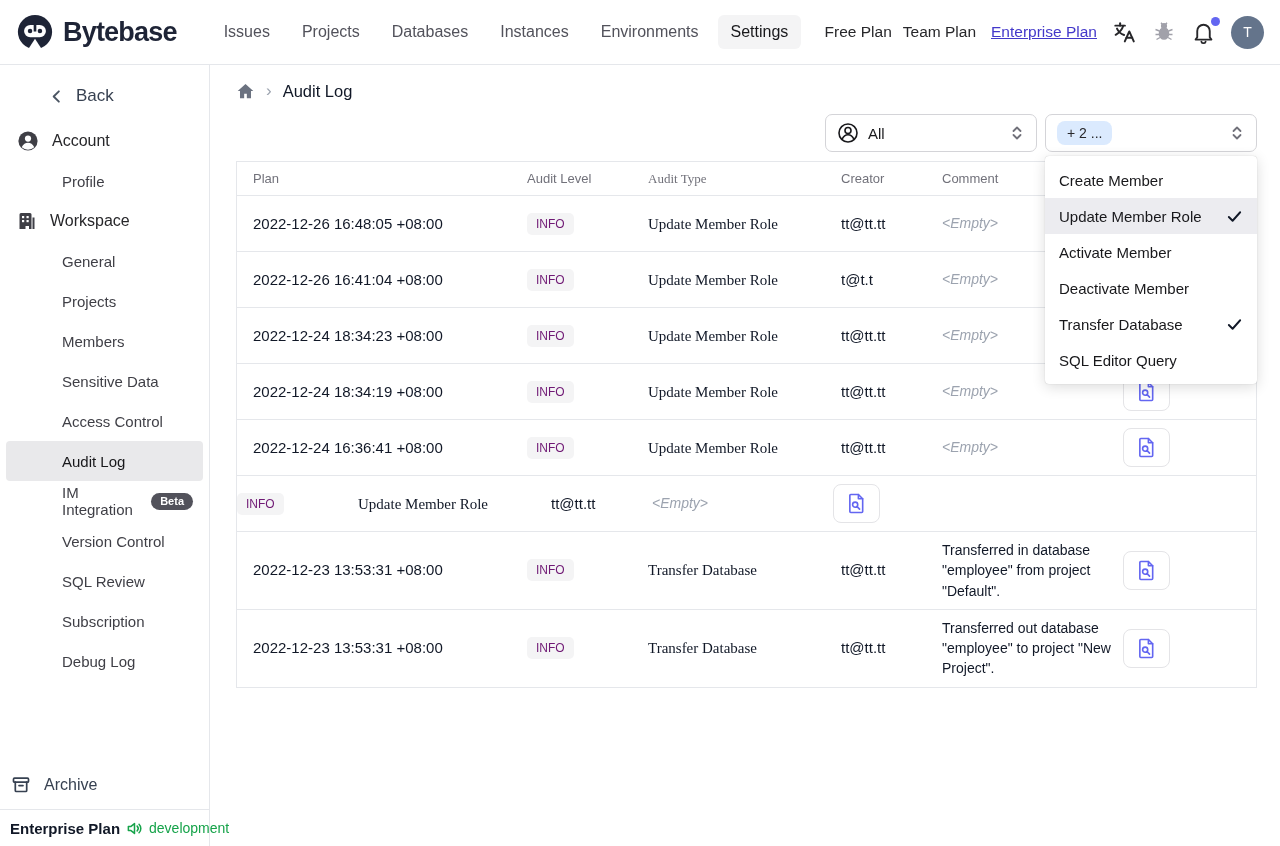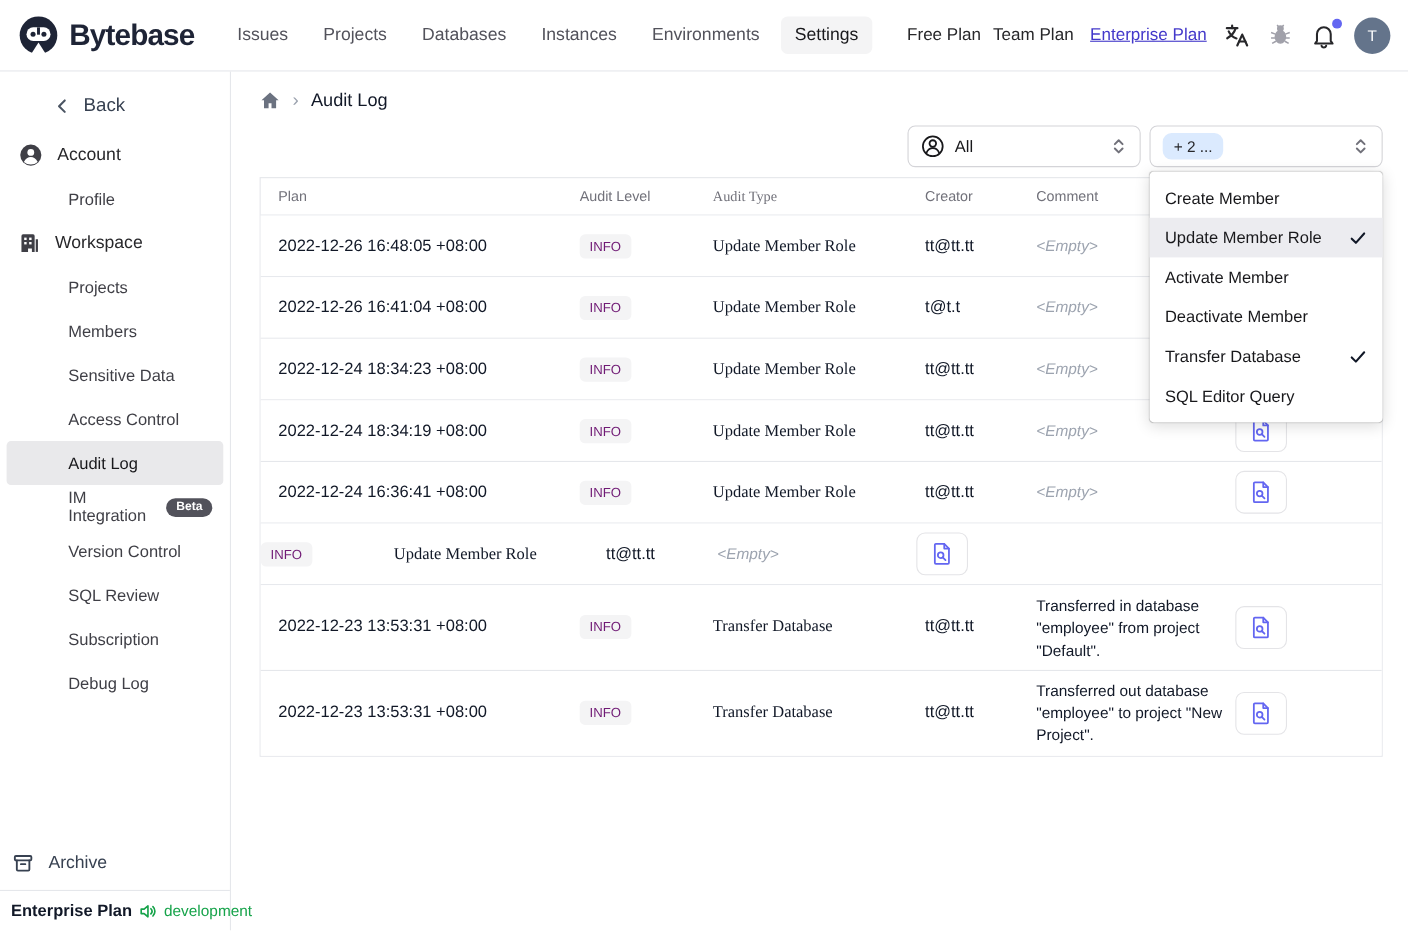--- a/index.html
+++ b/index.html
@@ -2,21 +2,21 @@
 <html><head>
 <meta charset="utf-8">
 <style>
   * { margin:0; padding:0; box-sizing:border-box; }
   html,body { width:1280px; height:846px; overflow:hidden; background:#fff;
     font-family:"Liberation Sans", sans-serif; color:#1f2937; }
 
   
   .navbar { height:65px; display:flex; align-items:center; padding:0 16px;
     border-bottom:1px solid #e5e7eb; gap:6px; background:#fff; }
-  .brand { display:flex; align-items:center; gap:9px; margin-right:20px; cursor:pointer; }
+  .brand { display:flex; align-items:center; gap:9px; margin-right:28px; cursor:pointer; }
   .brand-text { font-size:27px; font-weight:700; color:#1e2436; letter-spacing:-0.8px; }
   .nav-items { display:flex; gap:6px; align-items:center; }
   .nav-item { font-size:16px; color:#52525b; padding:8px 13px; border-radius:6px; cursor:pointer; white-space:nowrap; }
   .nav-item.active { background:#f4f4f5; color:#18181b; }
   .nav-right { margin-left:auto; display:flex; align-items:center; gap:15px; }
   .plan-label { font-size:15.5px; color:#27272a; white-space:nowrap; }
   .plan-label + .plan-label { margin-left:-4px; }
   .plan-link { font-size:15.5px; color:#4338ca; text-decoration:underline; cursor:pointer; white-space:nowrap; }
   .icon-btn { display:flex; align-items:center; justify-content:center; cursor:pointer; position:relative; }
   .bell-dot { position:absolute; top:-3px; right:-4px; width:9px; height:9px; border-radius:50%; background:#6366f1; }
@@ -186,20 +186,24 @@
             <rect x="9.5" y="5" width="2.2" height="2.2" fill="#fff"></rect>
           <rect x="5" y="9" width="2.2" height="2.2" fill="#fff"></rect>
             <rect x="9.5" y="9" width="2.2" height="2.2" fill="#fff"></rect>
           <rect x="15.5" y="6.5" width="2" height="11.5" fill="#3f3f46"></rect>
         </svg>
       </span>
       <span>Workspace</span>
     </div>
     <div id="workspace-items">
         <div class="side-item">
+    <span>General</span>
+
+  </div>
+        <div class="side-item">
     <span>Projects</span>
 
   </div>
         <div class="side-item">
     <span>Members</span>
 
   </div>
         <div class="side-item">
     <span>Sensitive Data</span>
 

